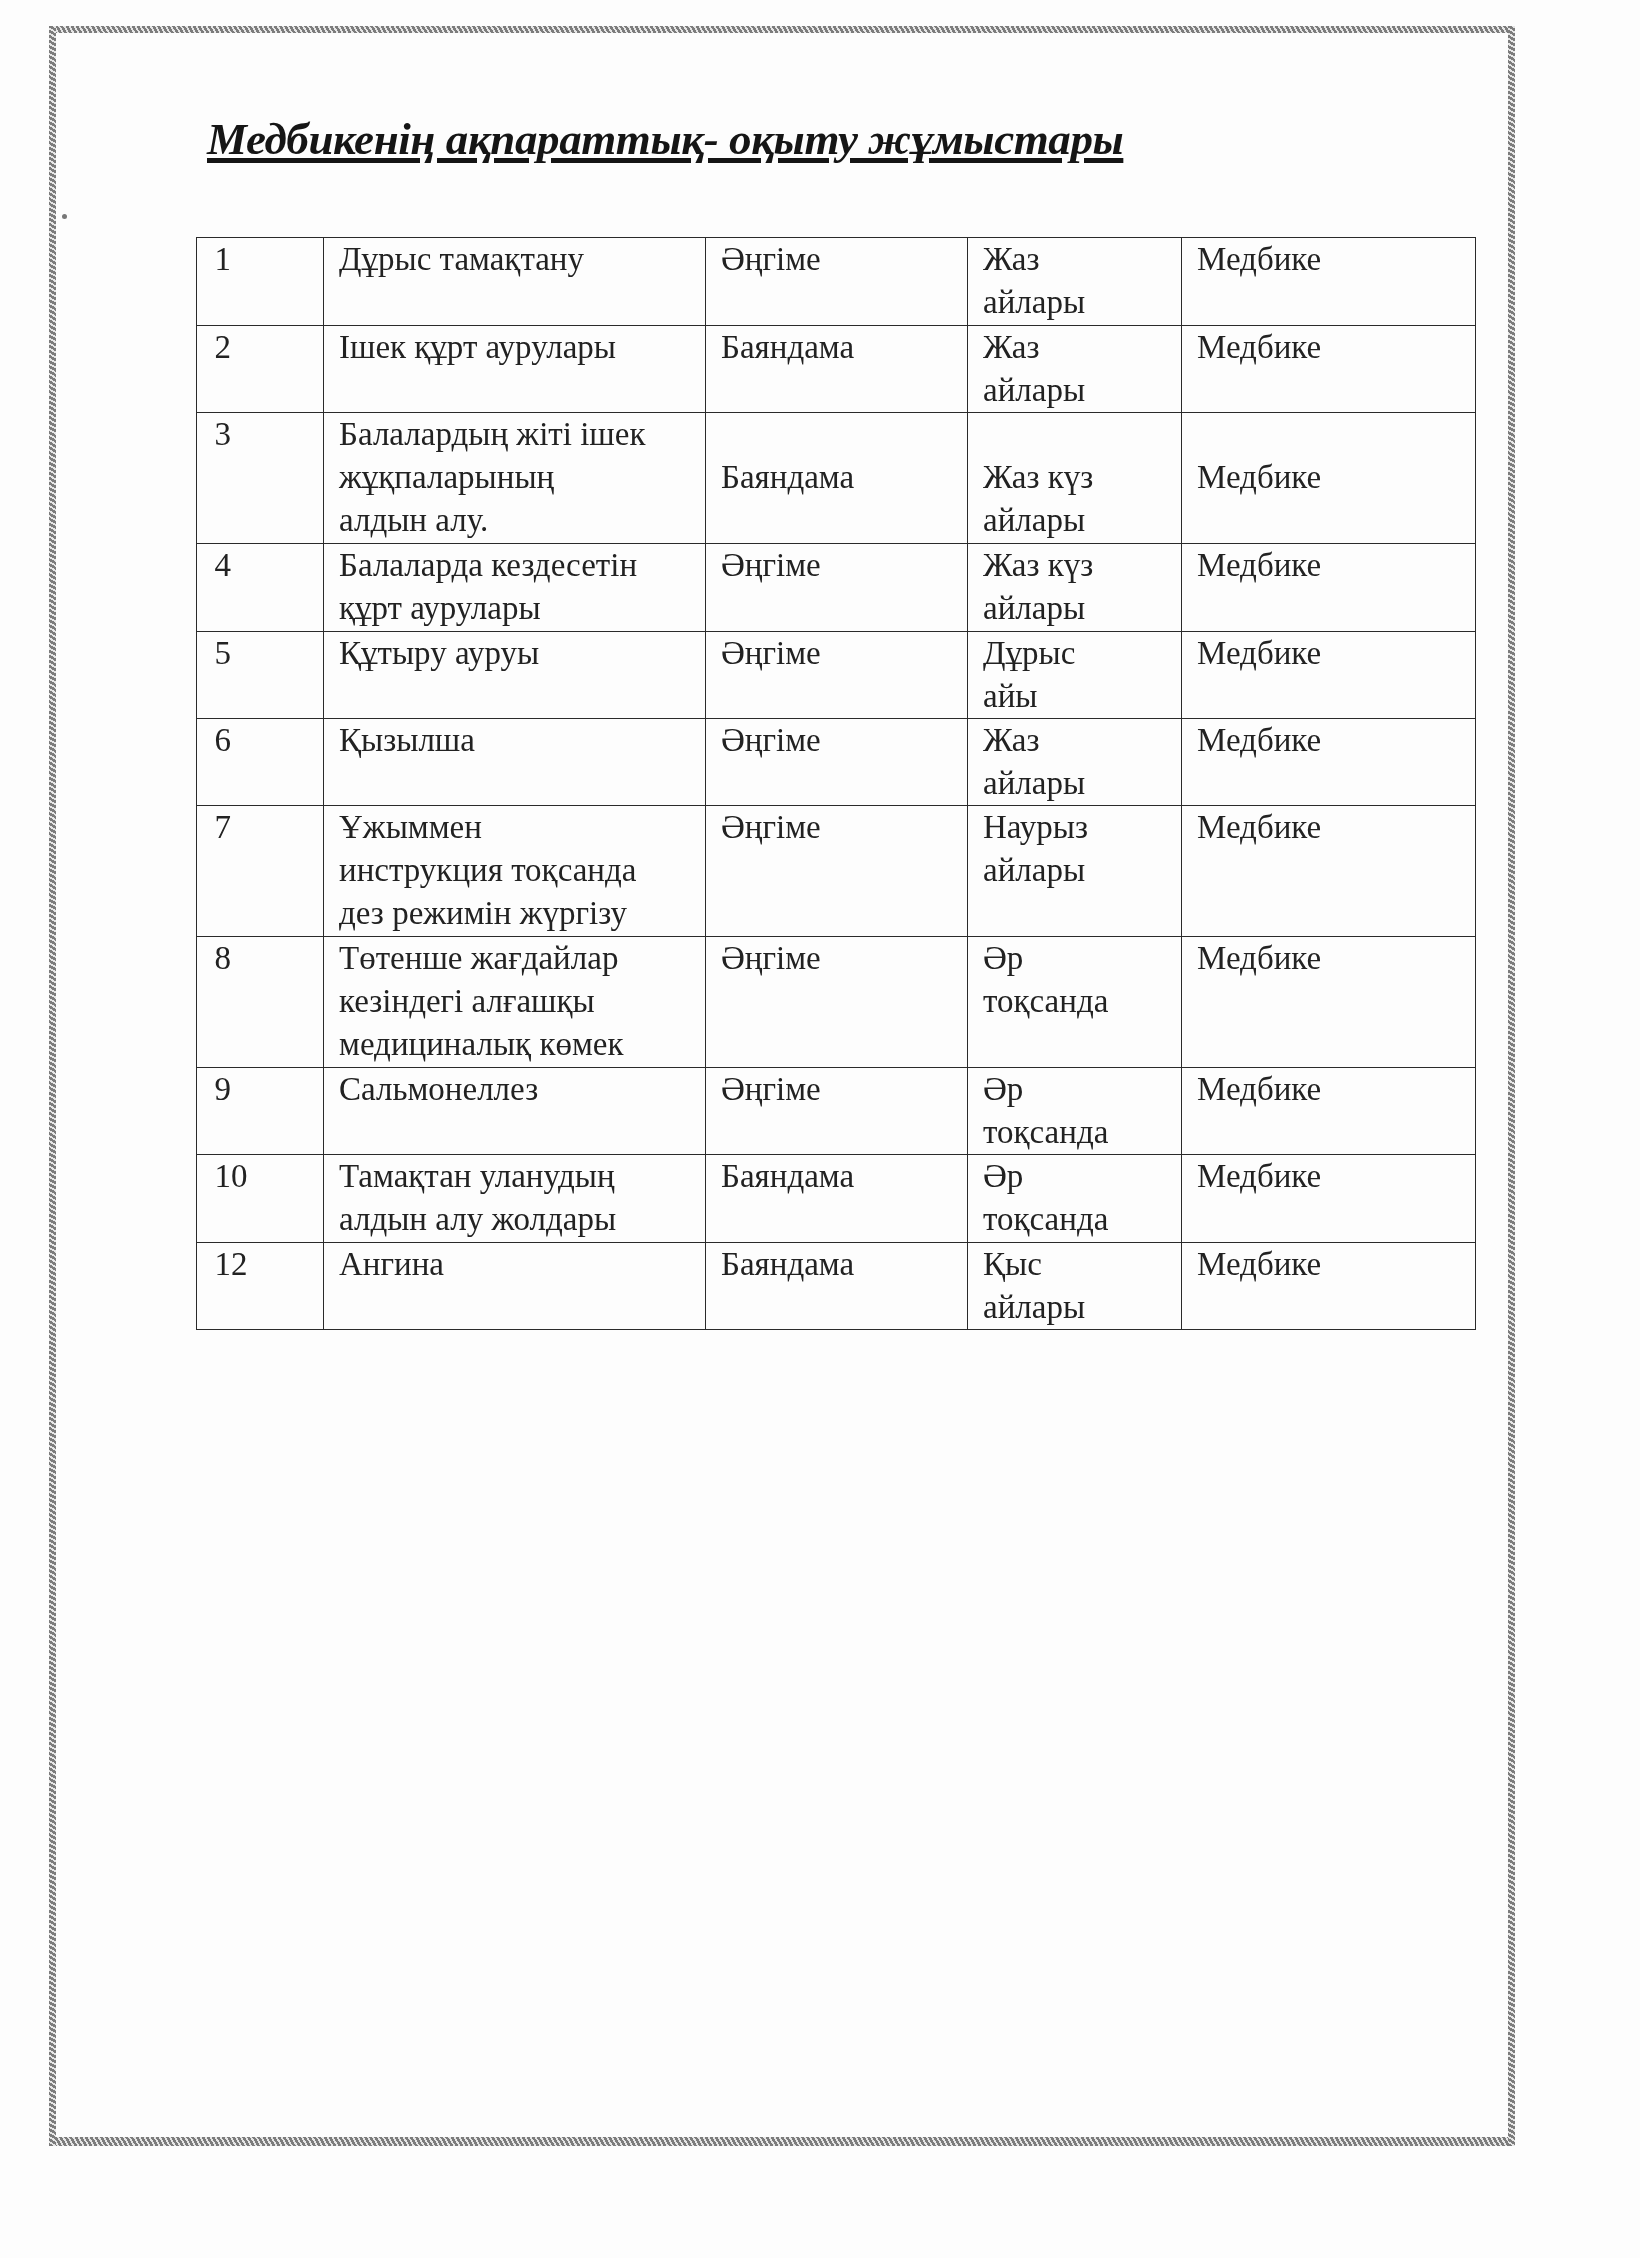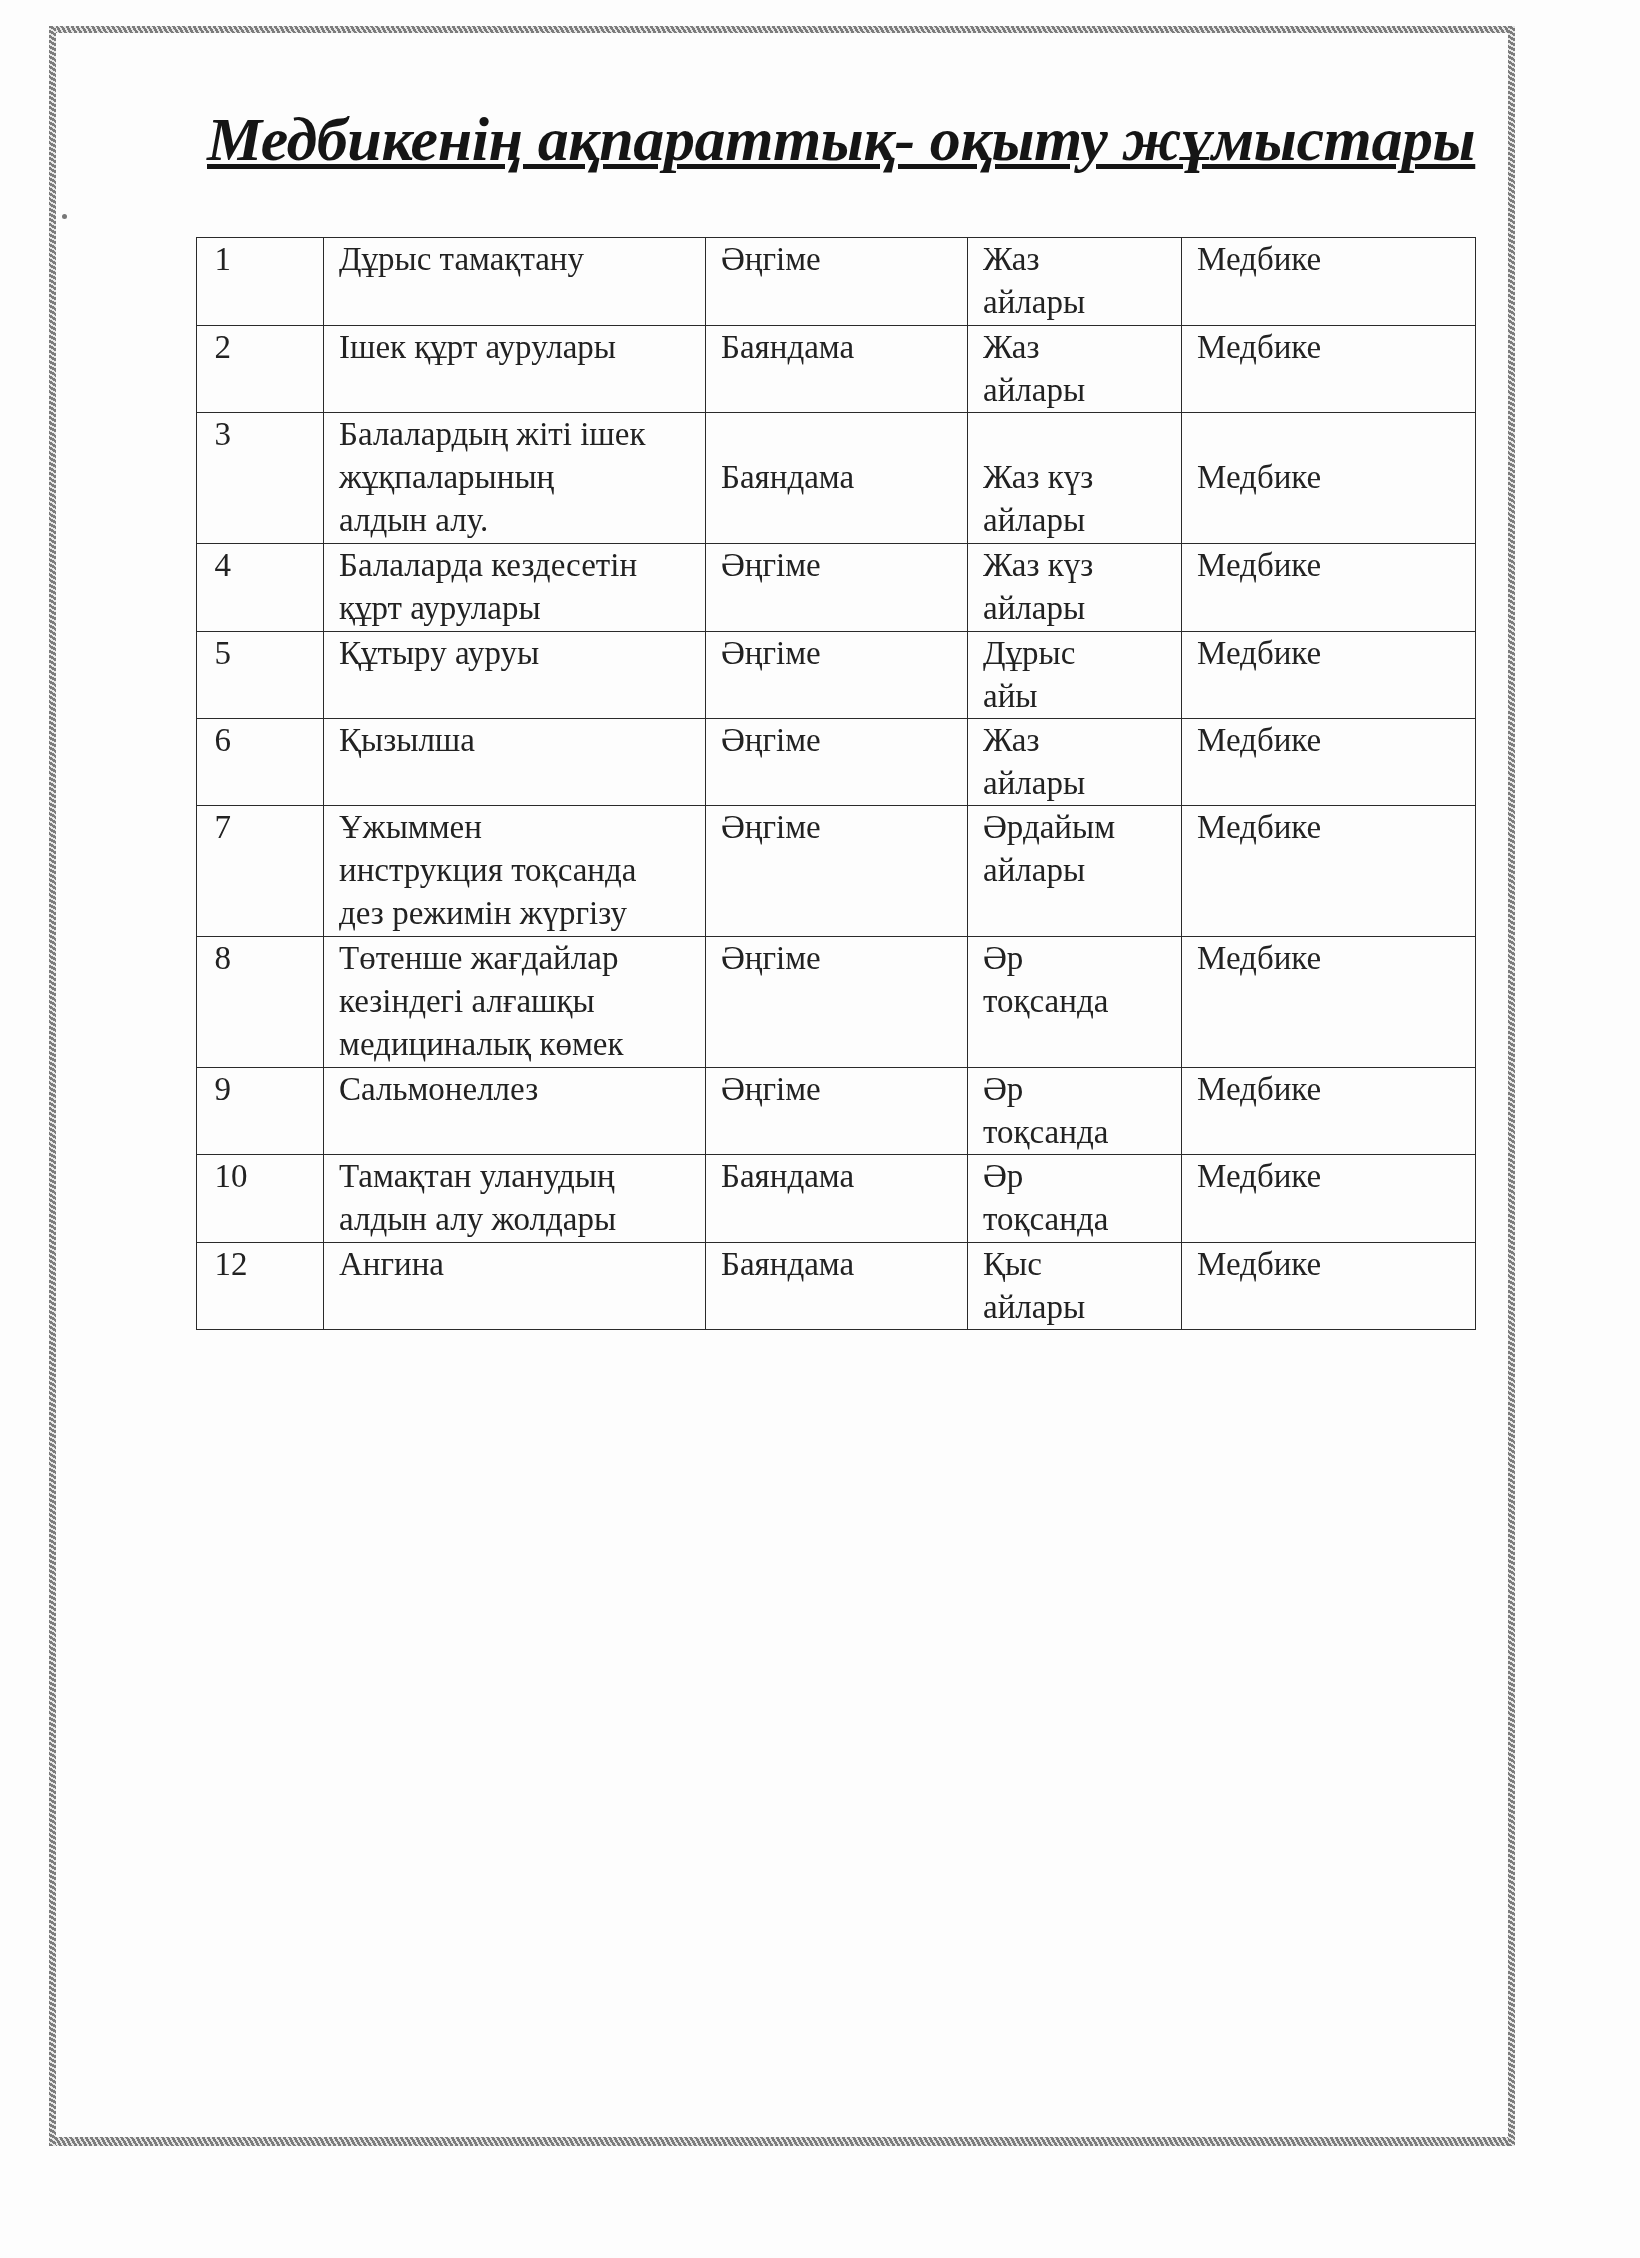--- a/index.html
+++ b/index.html
@@ -24,21 +24,21 @@
   .frame .bar.right { right: 0; top: 0; width: 7px; height: 100%;
     background: repeating-linear-gradient(30deg, #7c7c7c 0 2.6px, #e6e6e6 2.6px 4.4px); }
 
   .speck { position: absolute; left: 62px; top: 214px; width: 5.3px; height: 5.3px;
     border-radius: 50%; background: #777; }
 
   .title {
     position: absolute; left: 207px; top: 113px;
     font-family: "Liberation Serif", "DejaVu Serif", serif;
     font-style: italic; font-weight: bold;
-    font-size: 62px; line-height: 53px; letter-spacing: -0.4px;
+    font-size: 45px; line-height: 53px; letter-spacing: -0.4px;
     color: #151515; white-space: nowrap;
     text-decoration: underline; text-decoration-thickness: 5.3px;
     text-underline-offset: 4.4px;
   }
 
   table.plan {
     position: absolute; left: 196px; top: 237px;
     border-collapse: collapse; table-layout: fixed;
     width: 1279px;
   }
@@ -154,21 +154,21 @@
 
     <tr style="height:131px">
       <td class="num">7</td>
       <td>
           <span class="line">Ұжыммен</span>
           <span class="line">инструкция тоқсанда</span>
           <span class="line">дез режимін жүргізу</span>
         </td>
       <td>Әңгіме</td>
       <td>
-          <span class="line">Әрдайым</span>
+          <span class="line">Наурыз</span>
           <span class="line">айлары</span>
         </td>
       <td>Медбике</td>
     </tr>
 
     <tr style="height:131px">
       <td class="num">8</td>
       <td>
           <span class="line">Төтенше жағдайлар</span>
           <span class="line">кезіндегі алғашқы</span>

